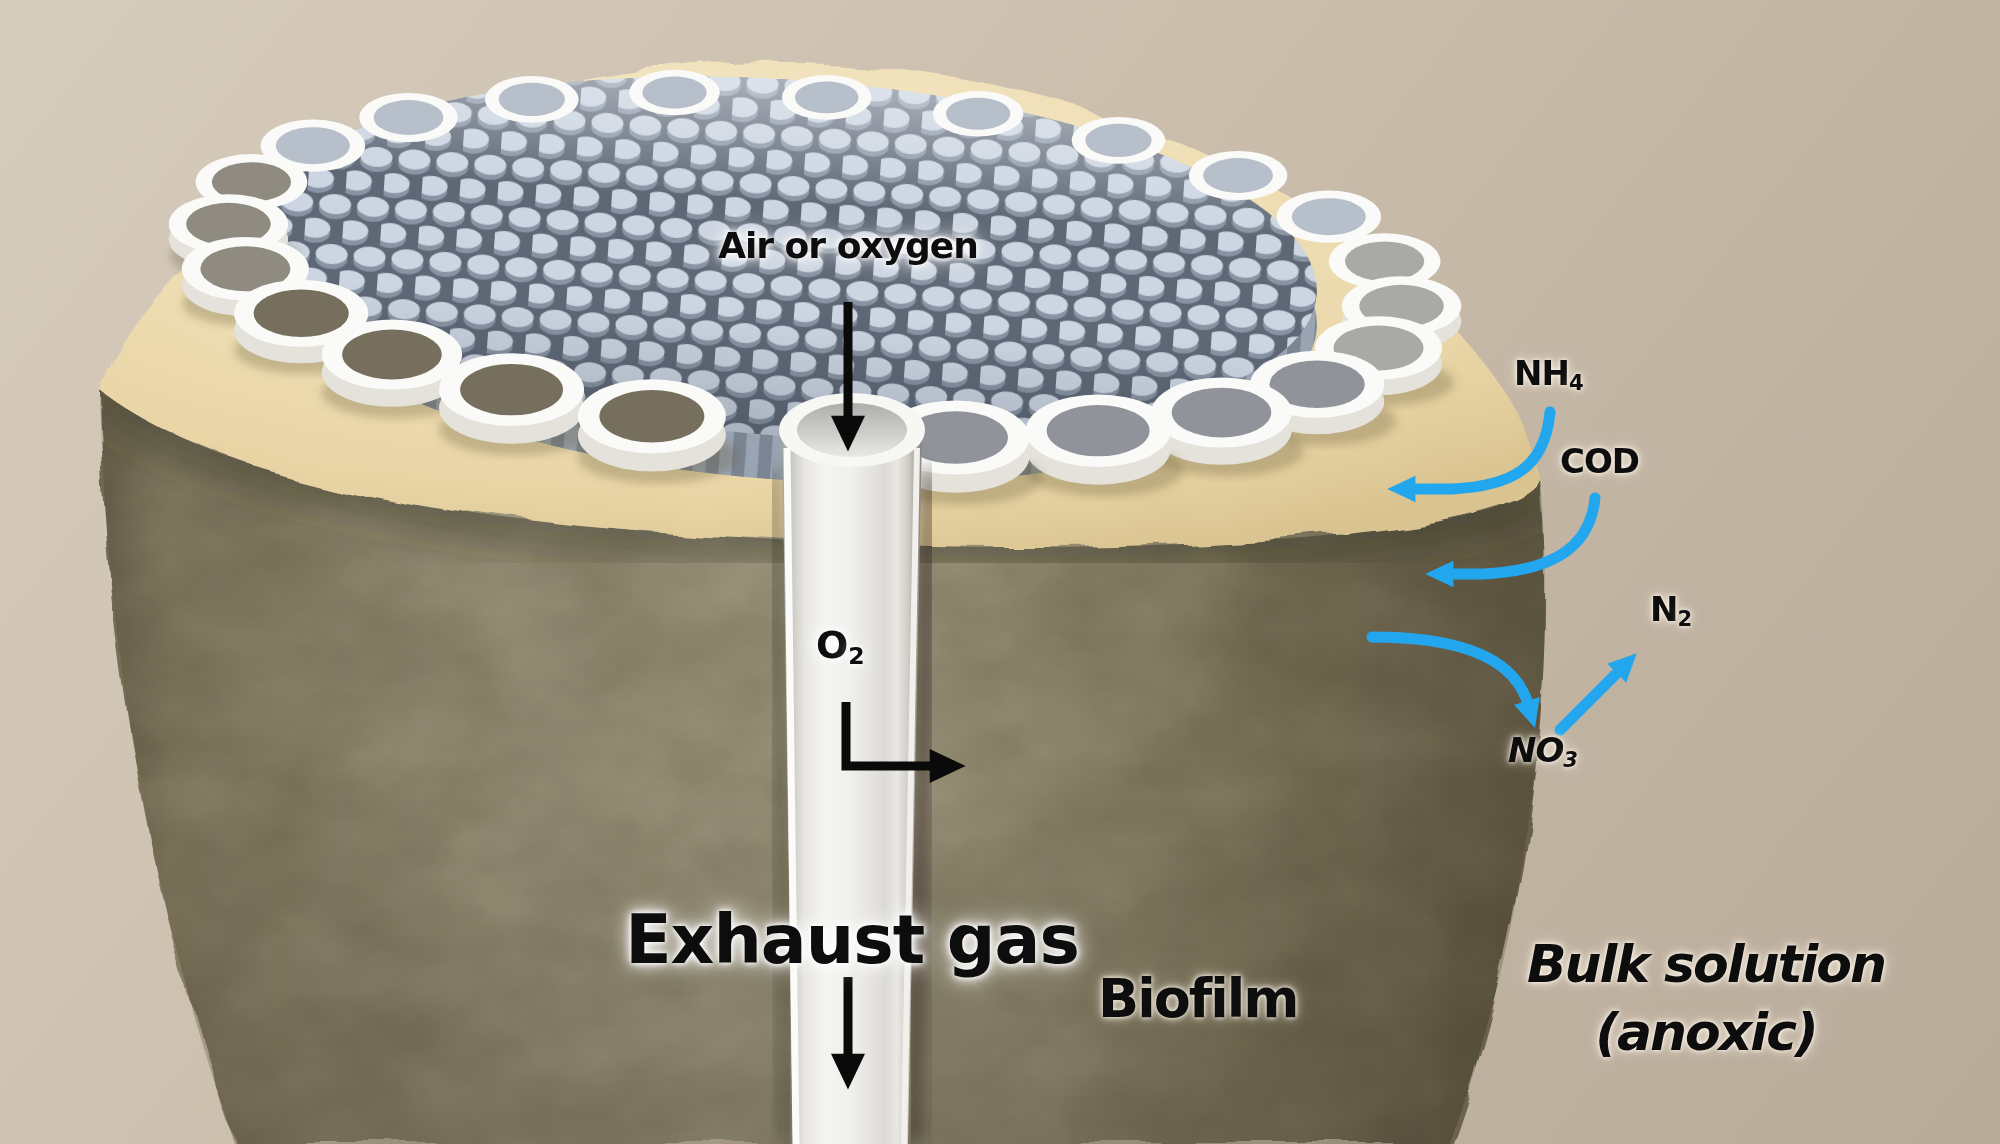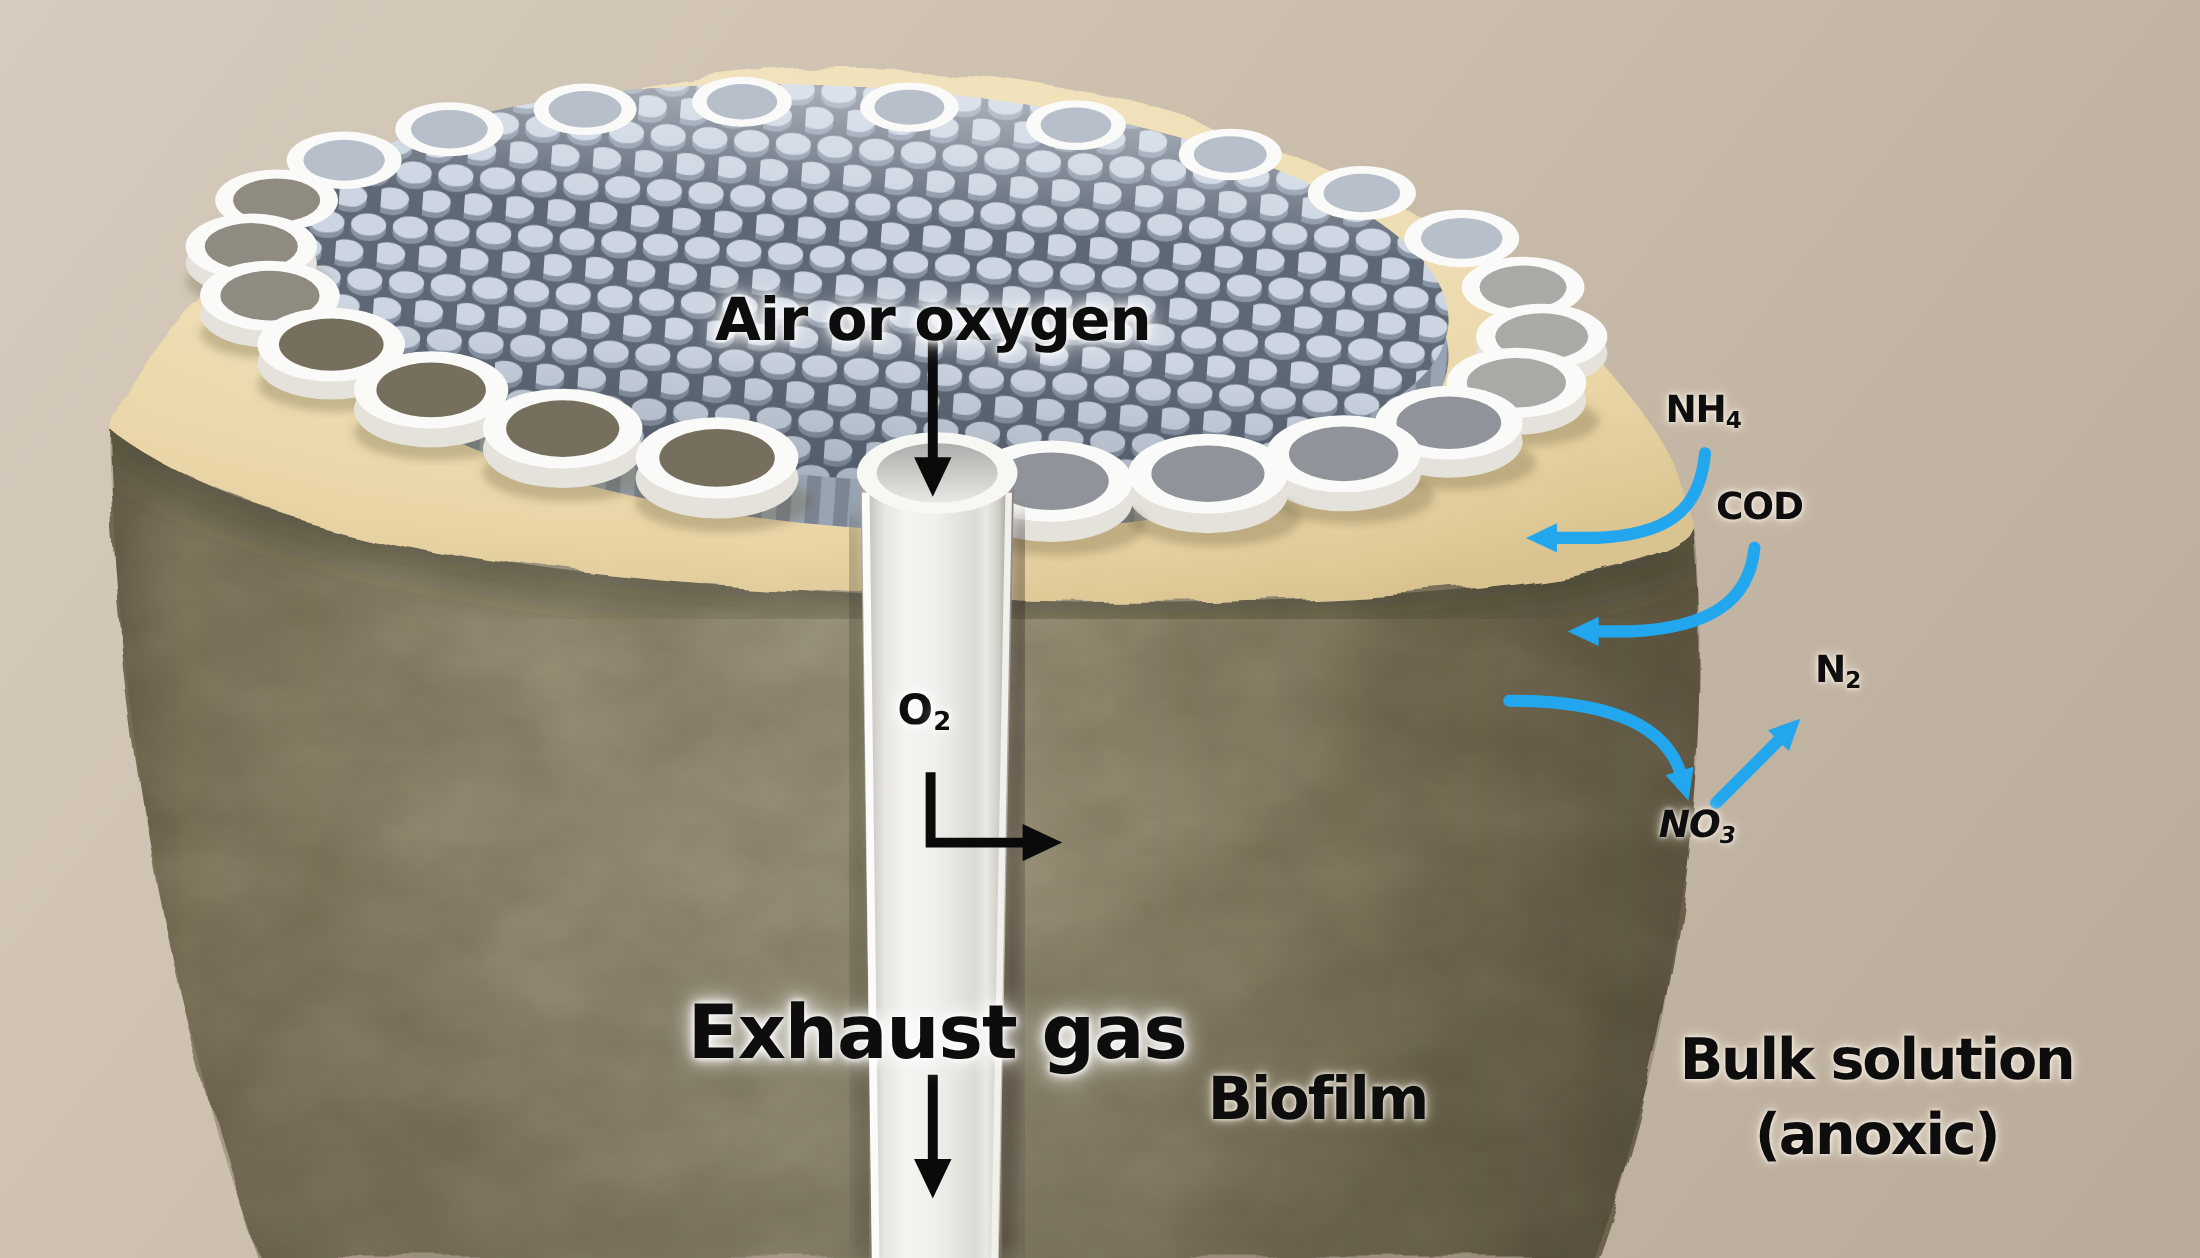--- a/index.html
+++ b/index.html
@@ -8,25 +8,25 @@
     background:linear-gradient(128deg,#d6ccbd 0%,#cdbfae 40%,#c2b4a3 70%,#b9ab9a 100%);
     font-family:"DejaVu Sans","Liberation Sans",sans-serif;
   }
   #scene{position:absolute;left:0;top:0;}
   #labels{position:absolute;left:0;top:0;width:100%;height:100%;}
   .lbl{position:absolute;color:#0d0d0d;font-weight:bold;white-space:nowrap;line-height:1;}
   .glow-strong{text-shadow:0 0 5px #fff,0 0 10px #fff,0 0 18px rgba(255,255,255,.9),0 0 30px rgba(255,255,255,.55);}
   .glow-soft{text-shadow:0 0 4px rgba(255,250,240,.95),0 0 9px rgba(255,248,235,.7),0 0 16px rgba(255,245,228,.4);}
   .centered{transform:translateX(-50%);}
   .sub{font-size:.62em;vertical-align:-0.24em;}
-  .air{font-size:54px;letter-spacing:-1px;margin-top:36px;}
+  .air{font-size:36px;letter-spacing:-1px;}
   .exh{font-size:68px;letter-spacing:-1px;}
   .o2{font-size:38px;}
   .chem{font-size:34px;letter-spacing:-1px;}
-  .big{font-size:52px;letter-spacing:-2px;}
+  .big{font-size:52px;letter-spacing:-2px;font-style:italic;}
   .bio{font-size:54px;letter-spacing:-2px;}
 </style>
 </head>
 <body>
 
 <div id="stage">
 
 <svg id="scene" width="2000" height="1144" viewBox="0 0 2000 1144">
   <defs>
     <linearGradient id="bodyGrad" x1="0" y1="0" x2="1" y2="0">

